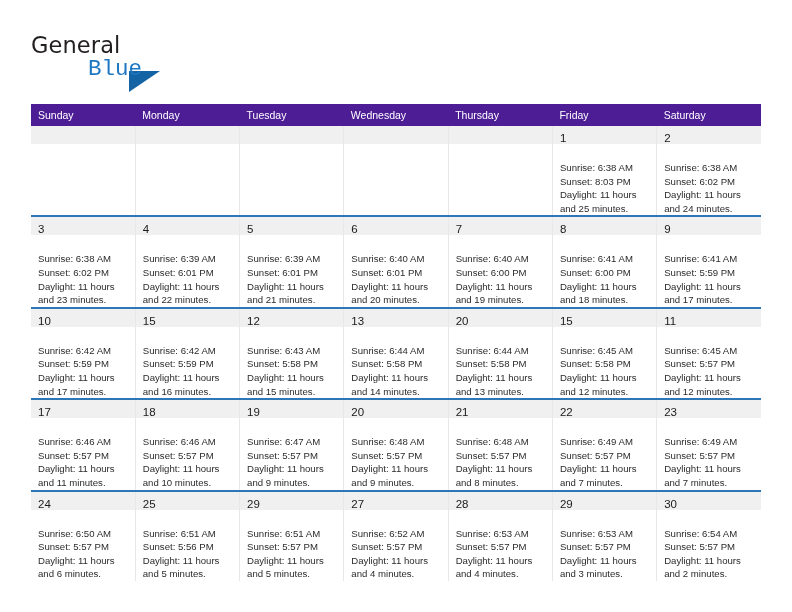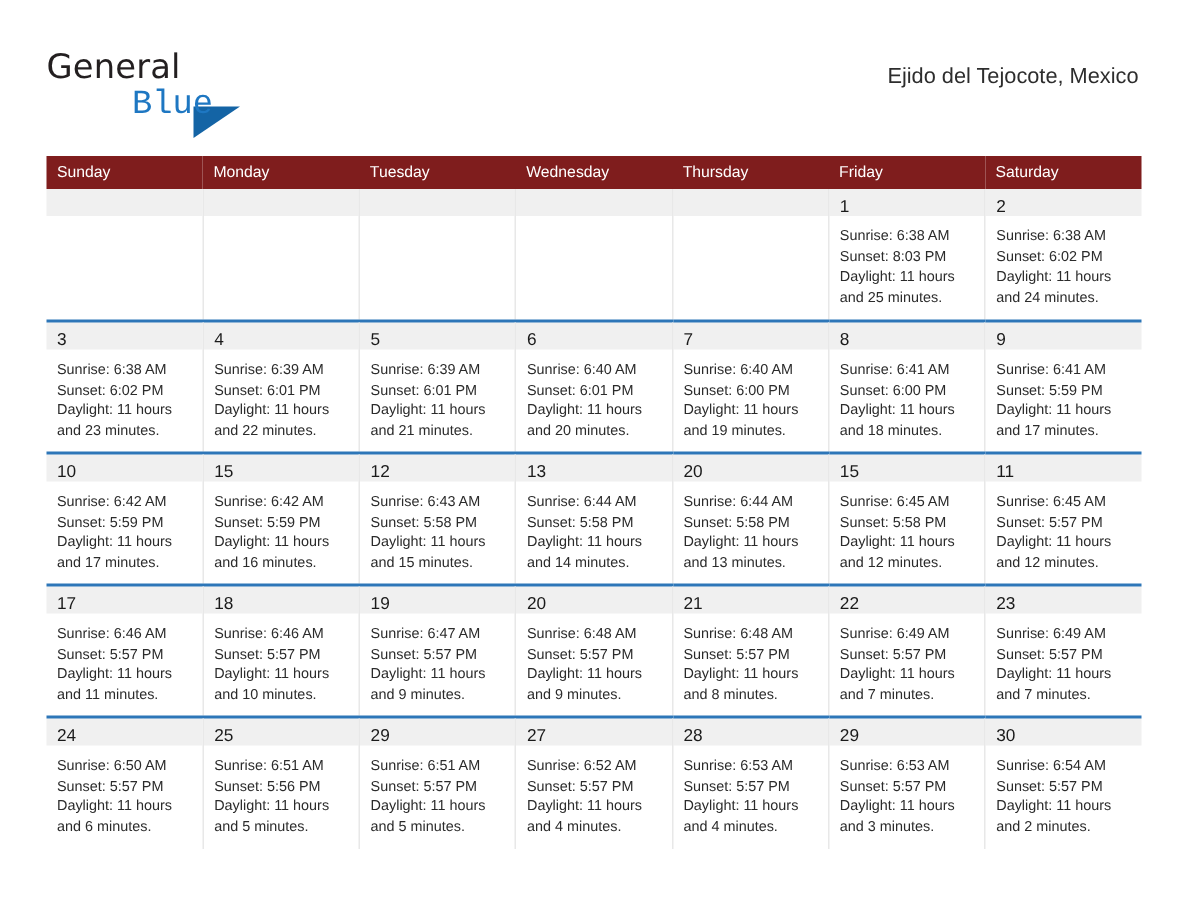--- a/index.html
+++ b/index.html
@@ -92,21 +92,21 @@
     left: 31px;
     top: 104px;
     width: 730px;
   }
   table.cal {
     width: 730px;
     border-collapse: collapse;
     table-layout: fixed;
   }
   table.cal th {
-    background: #7f1d1d;
+    background: #4c1d95;
     color: #ffffff;
     font-size: 10.5px;
     font-weight: 400;
     text-align: left;
     padding: 5px 0 5px 7px;
     height: 19px;
     box-sizing: border-box;
     border: none;
   }
   table.cal td {
@@ -129,21 +129,21 @@
     height: 18px;
     padding: 2px 0 0 7px;
     box-sizing: border-box;
   }
   .daynum {
     font-size: 11.5px;
     color: #1a1a1a;
     line-height: 14px;
   }
   .cell-body {
-    padding: 7px 6px 0 7px;
+    padding: 17px 6px 0 7px;
   }
   .cell-body div {
     font-size: 9.6px;
     line-height: 13.6px;
     color: #2b2b2b;
     white-space: nowrap;
   }
 </style>
 </head>
 <body>
@@ -152,21 +152,20 @@
 
   <div class="top-header">
 
     <div class="logo">
       <span class="logo-general">General</span>
       <span class="logo-triangle"></span>
       <span class="logo-blue">Blue</span>
     </div>
 
     <div class="title-block">
-      <div class="cal-subtitle">Ejido del Tejocote, Mexico</div>
     </div>
 
   </div>
 
   <div class="calendar">
     <table class="cal">
       <thead>
         <tr>
           <th>Sunday</th>
           <th>Monday</th>

